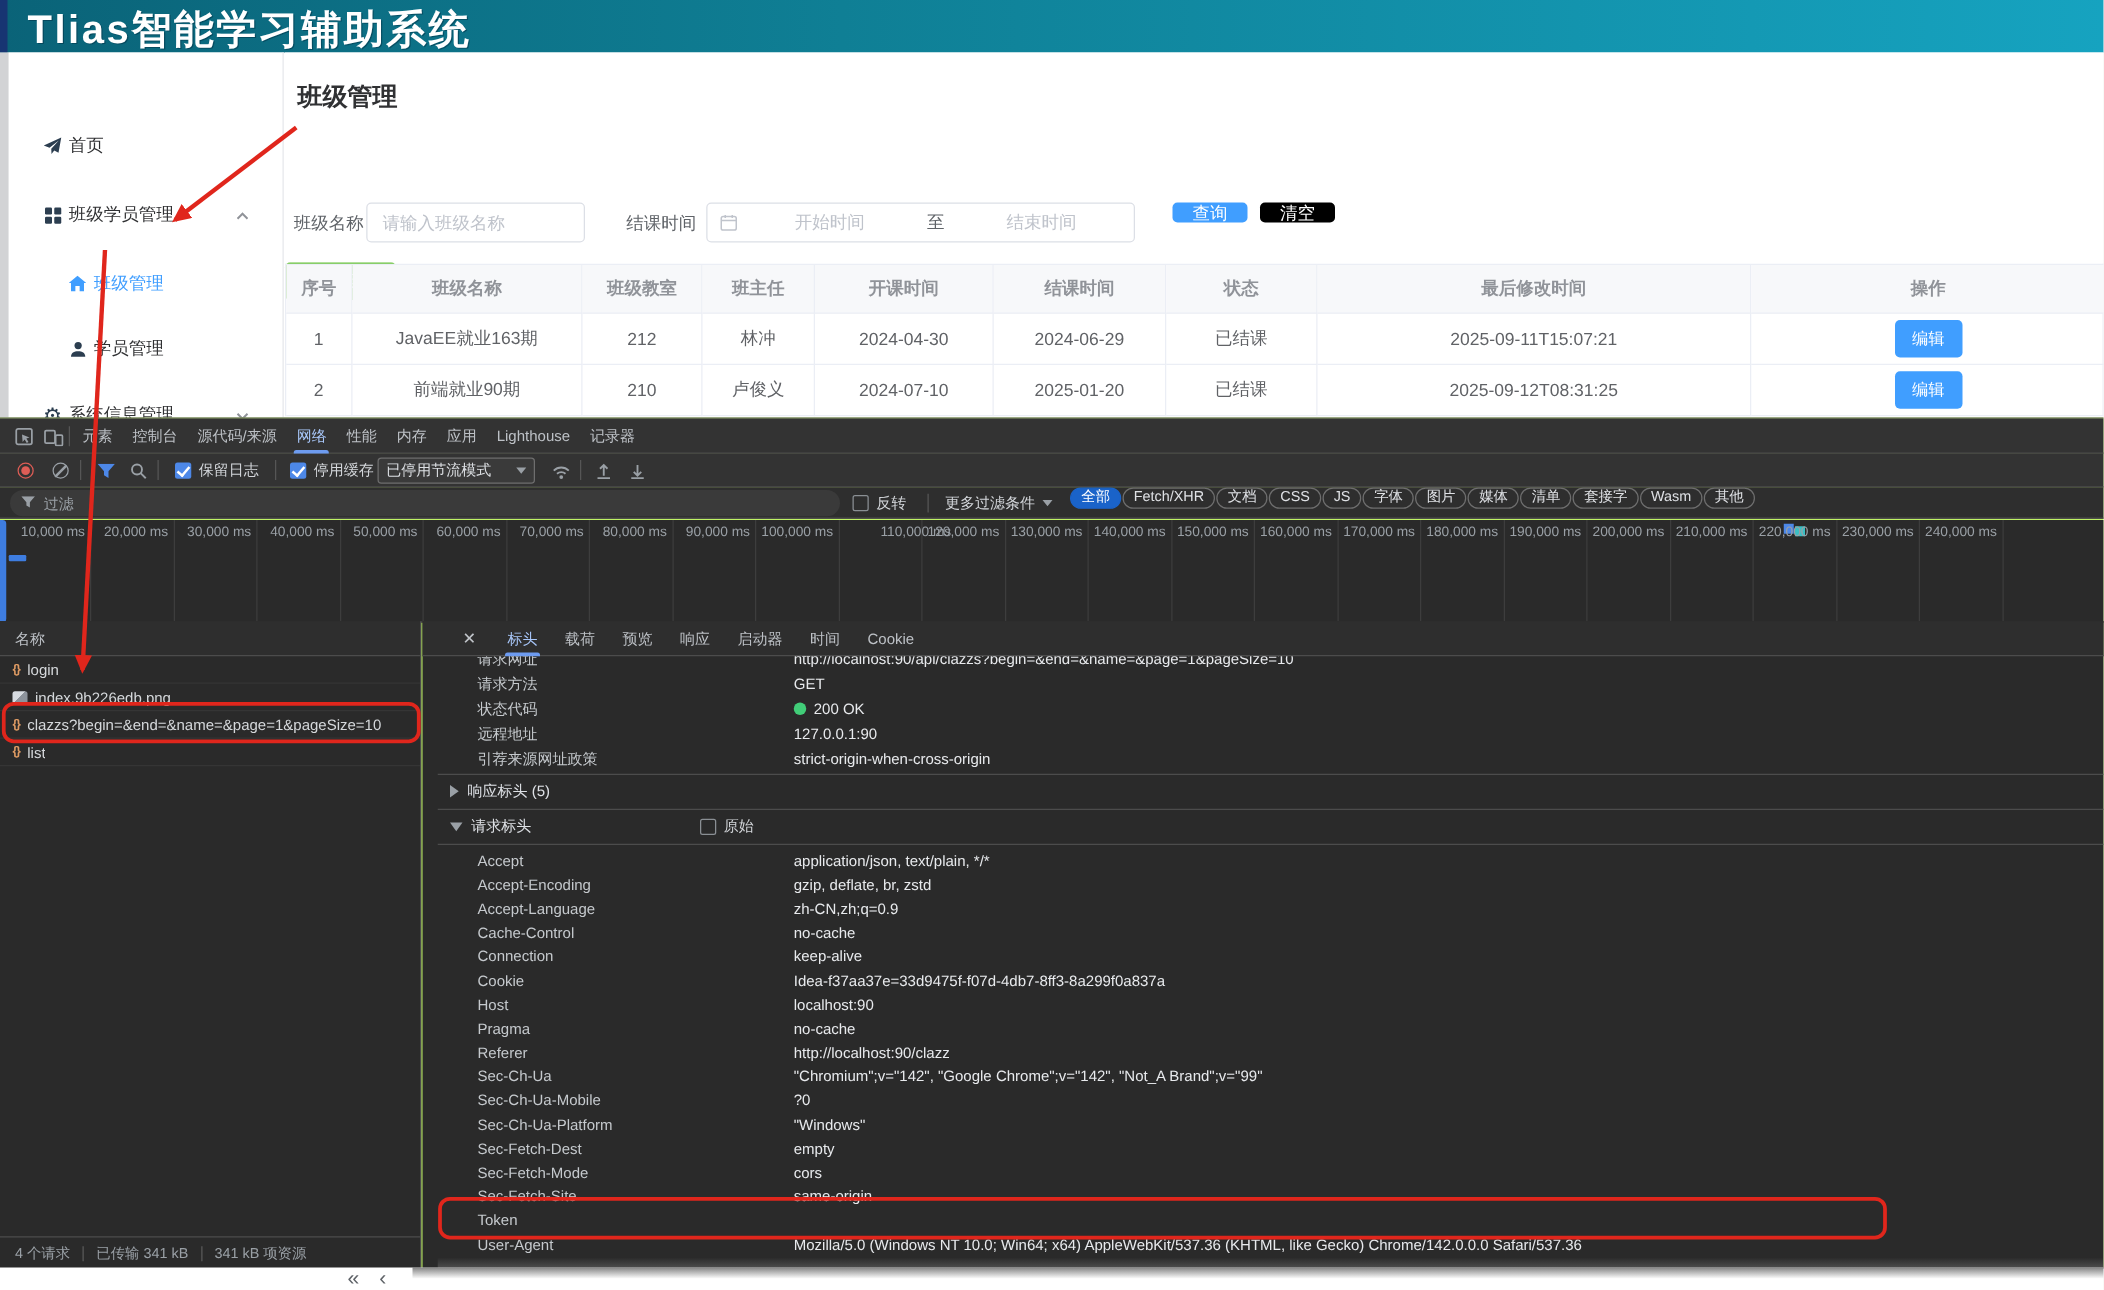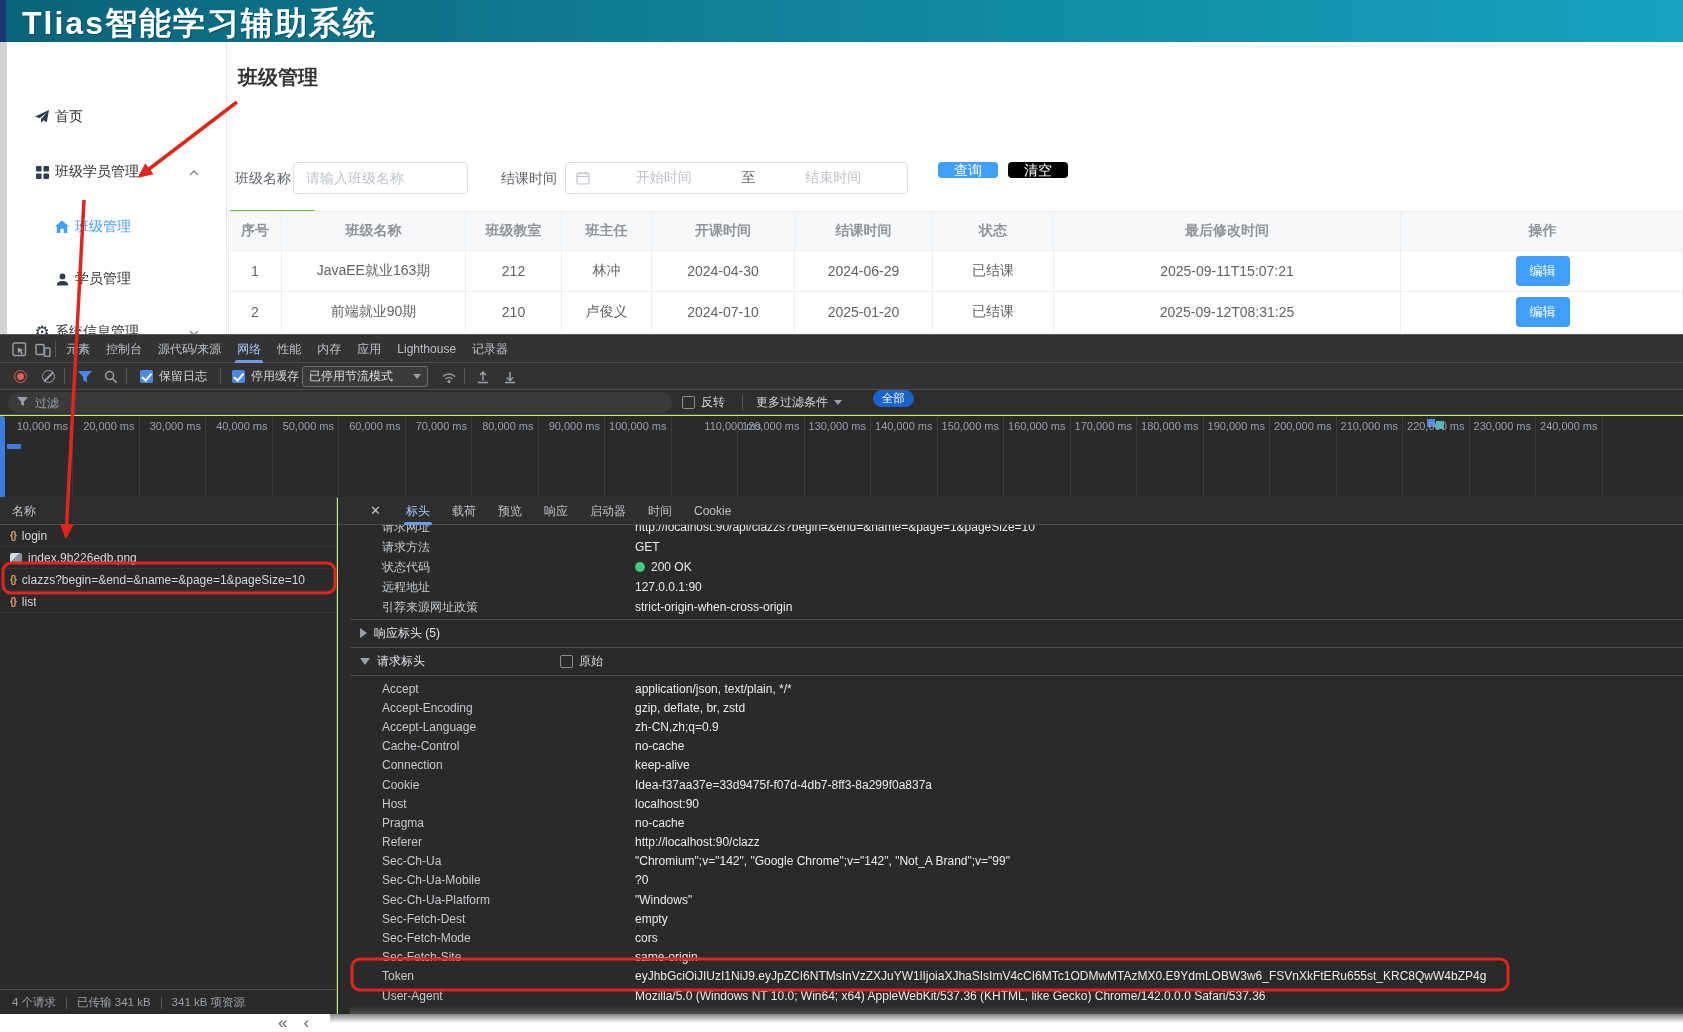--- a/index.html
+++ b/index.html
@@ -82,21 +82,21 @@
 
   .dt-filterbar{position:absolute;left:0;top:55px;width:100%;height:25px;background:#2e2e2e;border-bottom:1px solid #4c4c4c;}
   .flt-input{position:absolute;left:8px;top:2px;width:664px;height:21px;border-radius:11px;background:#3a3a3a;border:none;
     color:#e8eaed;font-size:12px;font-family:inherit;padding:0 10px 0 27px;outline:none;}
   .flt-input::placeholder{color:#9aa0a6;}
   .flt-funnel{position:absolute;left:17px;top:6px;}
   .inv{position:absolute;left:682px;top:0;height:25px;display:flex;align-items:center;cursor:pointer;}
   .fb-sep{position:absolute;left:742px;top:5px;width:1px;height:15px;background:#565656;}
   .more{position:absolute;left:756px;top:0;height:25px;display:flex;align-items:center;color:#d3d6da;cursor:pointer;}
   .more .caret{margin-left:6px;}
-  .chips{position:absolute;left:856px;top:0;height:25px;display:flex;align-items:center;gap:18px;flex-direction:column;}
+  .chips{position:absolute;left:856px;top:0;height:25px;display:flex;align-items:flex-start;gap:1px;}
   .chip{height:17px;line-height:15px;padding:0 8px;border:1px solid #6e6e6e;border-radius:9px;color:#dfe1e5;
     font-size:11.5px;white-space:nowrap;cursor:pointer;background:transparent;}
   .chip.active{background:#1a63c9;border-color:#1a63c9;color:#fff;}
 
   .dt-timeline{position:absolute;left:0;top:81px;width:100%;height:82px;background:#2a2a2a;border-bottom:1px solid #4c4c4c;overflow:hidden;}
   .tl-line{position:absolute;top:0;width:1px;height:82px;background:#3d3d3d;}
   .tl-label{position:absolute;top:4px;width:66px;text-align:right;color:#9aa0a6;font-size:11px;white-space:nowrap;}
   .tl-grip{position:absolute;left:0;top:0;width:5px;height:82px;background:#3e7de0;border-radius:0 3px 3px 0;}
   .tl-dash{position:absolute;left:7px;top:28px;width:14px;height:5px;background:#3e7de0;border-radius:1px;}
   .tl-sq1{position:absolute;left:1427px;top:3px;width:8px;height:8px;background:#4d88e8;}
@@ -593,21 +593,20 @@
               <div class="hdr-row">
                 <span class="hk">Sec-Fetch-Mode</span>
                 <span class="hv">cors</span>
               </div>
               <div class="hdr-row">
                 <span class="hk">Sec-Fetch-Site</span>
                 <span class="hv">same-origin</span>
               </div>
               <div class="hdr-row">
                 <span class="hk">Token</span>
-                <span class="hv">eyJhbGciOiJIUzI1NiJ9.eyJpZCI6NTMsInVzZXJuYW1lIjoiaXJhaSIsImV4cCI6MTc1ODMwMTAzMX0.E9YdmLOBW3w6_FSVnXkFtERu655st_KRC8QwW4bZP4g</span>
               </div>
               <div class="hdr-row">
                 <span class="hk">User-Agent</span>
                 <span class="hv">Mozilla/5.0 (Windows NT 10.0; Win64; x64) AppleWebKit/537.36 (KHTML, like Gecko) Chrome/142.0.0.0 Safari/537.36</span>
               </div>
             </div>
           <div class="d-scrollshadow"></div>
         </div>
       </div>
     </div>

